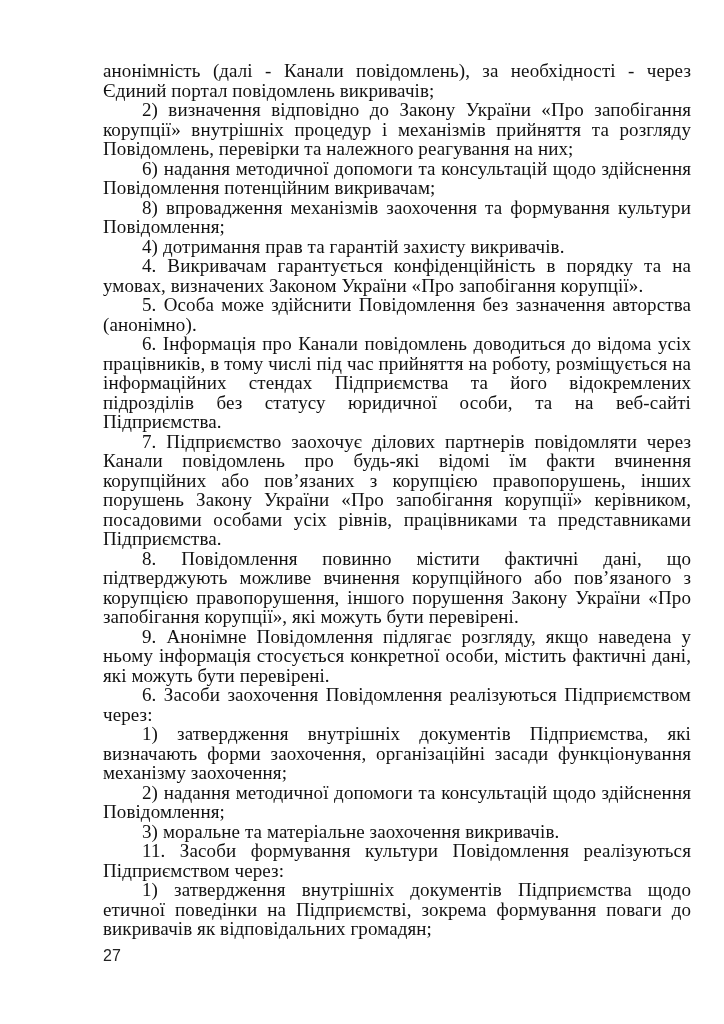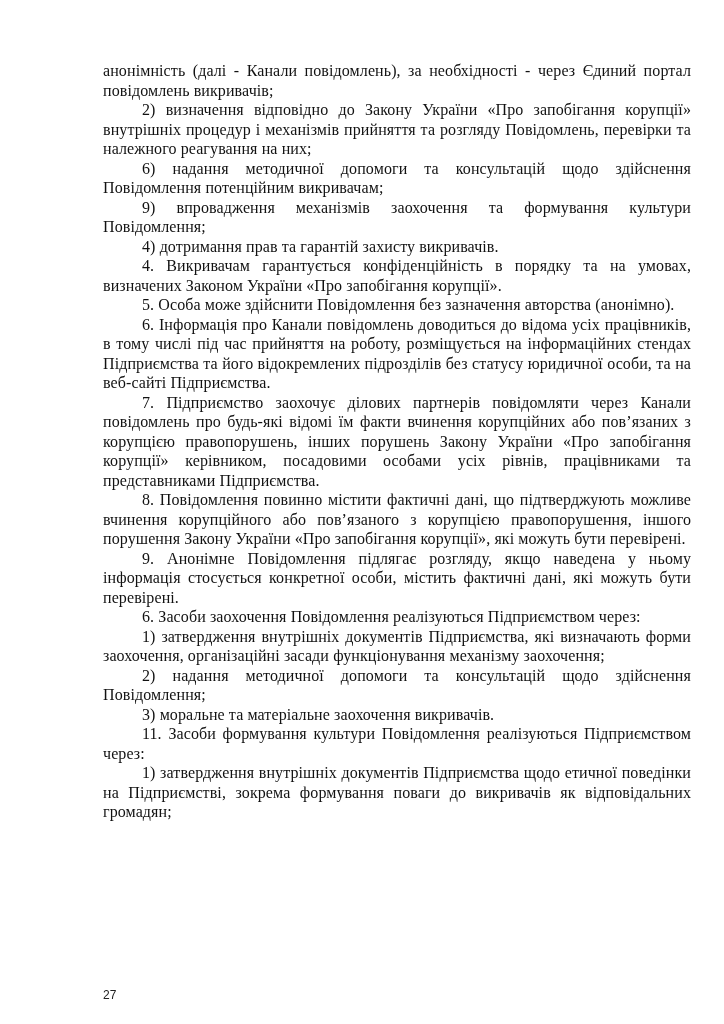--- a/index.html
+++ b/index.html
@@ -14,52 +14,51 @@
     background: #ffffff;
     overflow: hidden;
     font-family: "Liberation Serif", "DejaVu Serif", serif;
     color: #121212;
   }
   .doc-body {
     position: absolute;
     left: 103px;
     top: 61px;
     width: 588px;
-    font-size: 16px;
+    font-size: 19px;
     line-height: 19.5px;
     text-align: justify;
     letter-spacing: 0.1px;
   }
   .para {
     margin: 0;
     padding: 0;
     text-indent: 39px;
   }
   .para.no-indent {
     text-indent: 0;
   }
   .page-number {
     position: absolute;
     left: 103px;
     top: 947px;
     font-family: "Liberation Sans", "DejaVu Sans", sans-serif;
-    font-size: 12px;
+    font-size: 16px;
     color: #222222;
-    margin-top: 41px;
   }
 </style>
 </head>
 <body>
 
 <div class="page">
   <div class="doc-body">
       <p class="para no-indent">анонімність (далі - Канали повідомлень), за необхідності - через Єдиний портал повідомлень викривачів;</p>
       <p class="para">2) визначення відповідно до Закону України «Про запобігання корупції» внутрішніх процедур і механізмів прийняття та розгляду Повідомлень, перевірки та належного реагування на них;</p>
       <p class="para">6) надання методичної допомоги та консультацій щодо здійснення Повідомлення потенційним викривачам;</p>
-      <p class="para">9) впровадження механізмів заохочення та формування культури Повідомлення;</p>
+      <p class="para">8) впровадження механізмів заохочення та формування культури Повідомлення;</p>
       <p class="para">4) дотримання прав та гарантій захисту викривачів.</p>
       <p class="para">4. Викривачам гарантується конфіденційність в порядку та на умовах, визначених Законом України «Про запобігання корупції».</p>
       <p class="para">5. Особа може здійснити Повідомлення без зазначення авторства (анонімно).</p>
       <p class="para">6. Інформація про Канали повідомлень доводиться до відома усіх працівників, в тому числі під час прийняття на роботу, розміщується на інформаційних стендах Підприємства та його відокремлених підрозділів без статусу юридичної особи, та на веб-сайті Підприємства.</p>
       <p class="para">7. Підприємство заохочує ділових партнерів повідомляти через Канали повідомлень про будь-які відомі їм факти вчинення корупційних або пов’язаних з корупцією правопорушень, інших порушень Закону України «Про запобігання корупції» керівником, посадовими особами усіх рівнів, працівниками та представниками Підприємства.</p>
       <p class="para">8. Повідомлення повинно містити фактичні дані, що підтверджують можливе вчинення корупційного або пов’язаного з корупцією правопорушення, іншого порушення Закону України «Про запобігання корупції», які можуть бути перевірені.</p>
       <p class="para">9. Анонімне Повідомлення підлягає розгляду, якщо наведена у ньому інформація стосується конкретної особи, містить фактичні дані, які можуть бути перевірені.</p>
       <p class="para">6. Засоби заохочення Повідомлення реалізуються Підприємством через:</p>
       <p class="para">1) затвердження внутрішніх документів Підприємства, які визначають форми заохочення, організаційні засади функціонування механізму заохочення;</p>
       <p class="para">2) надання методичної допомоги та консультацій щодо здійснення Повідомлення;</p>

